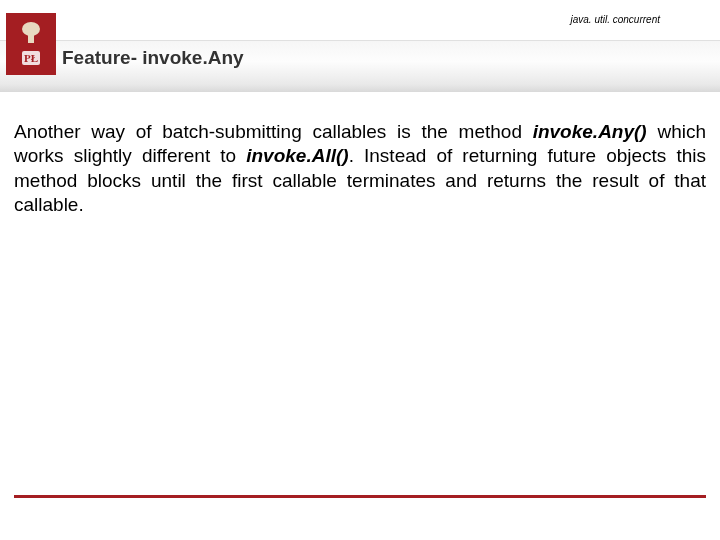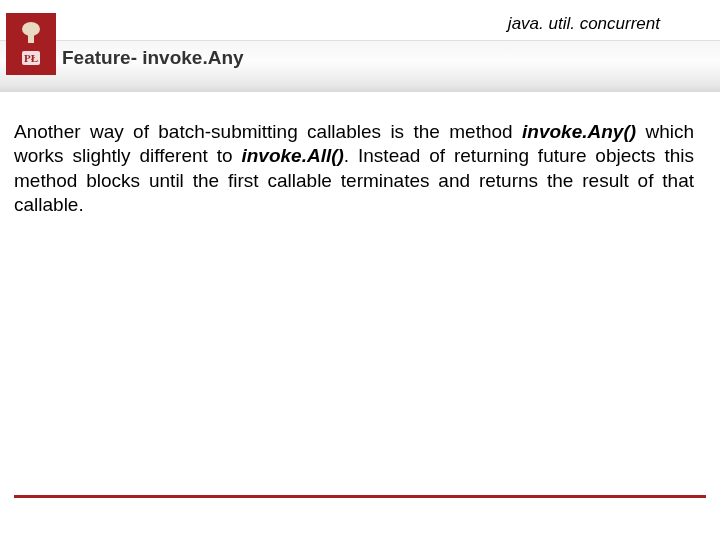--- a/index.html
+++ b/index.html
@@ -2,39 +2,39 @@
 <html><head>
 <meta charset="utf-8">
 <style>
   * { margin: 0; padding: 0; box-sizing: border-box; }
   html, body { width: 720px; height: 540px; font-family: Arial, Helvetica, sans-serif; background: #fff; }
   .slide { width: 720px; height: 540px; position: relative; }
 
   .topbar { height: 40px; position: relative; }
   .topbar .package {
     position: absolute; right: 60px; top: 14px;
-    font-style: italic; font-size: 17px; color: #000;
+    font-style: italic; font-size: 10px; color: #000;
   }
 
   .titlebar {
     height: 52px; position: relative;
     background: linear-gradient(to bottom, #f6f6f6 0%, #fdfdfd 40%, #e9e9e9 85%, #d9d9d9 100%);
     border-top: 1px solid #e0e0e0;
   }
   .logo {
     position: absolute; left: 6px; top: -28px; width: 50px; height: 62px;
     background: #a41e22;
   }
   .logo svg { display: block; }
   .titlebar .title {
     position: absolute; left: 62px; top: 6px;
     font-size: 19px; font-weight: bold; color: #333;
   }
 
-  .content { padding: 28px 26px 0 14px; }
+  .content { padding: 28px 14px 0 14px; }
   .para {
     font-size: 19px; line-height: 1.28;
     text-align: justify; text-justify: inter-word;
     margin-bottom: 18px; color: #000;
   }
   .bi { font-weight: bold; font-style: italic; }
 
   .footer-rule {
     position: absolute; left: 14px; right: 14px; bottom: 42px;
     height: 3px; background: #a41e22;

